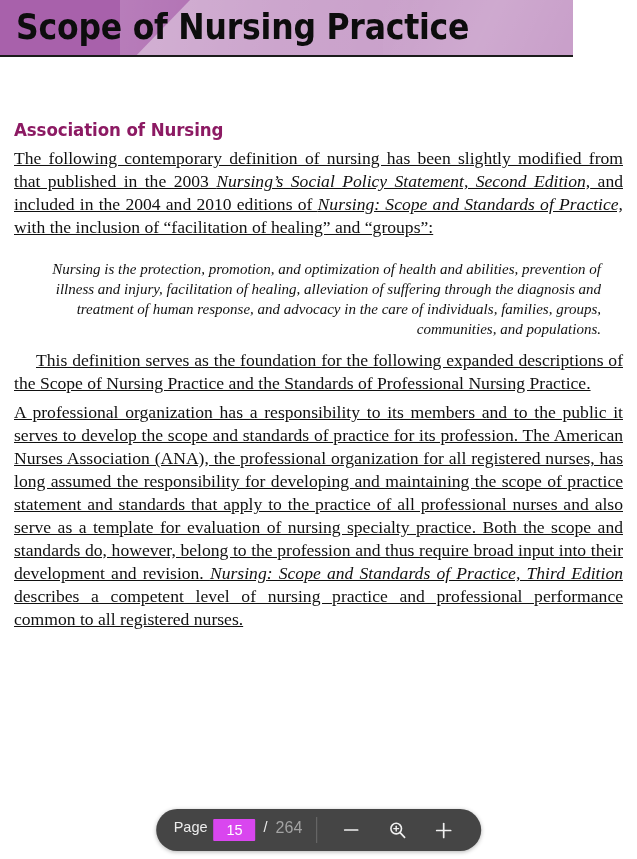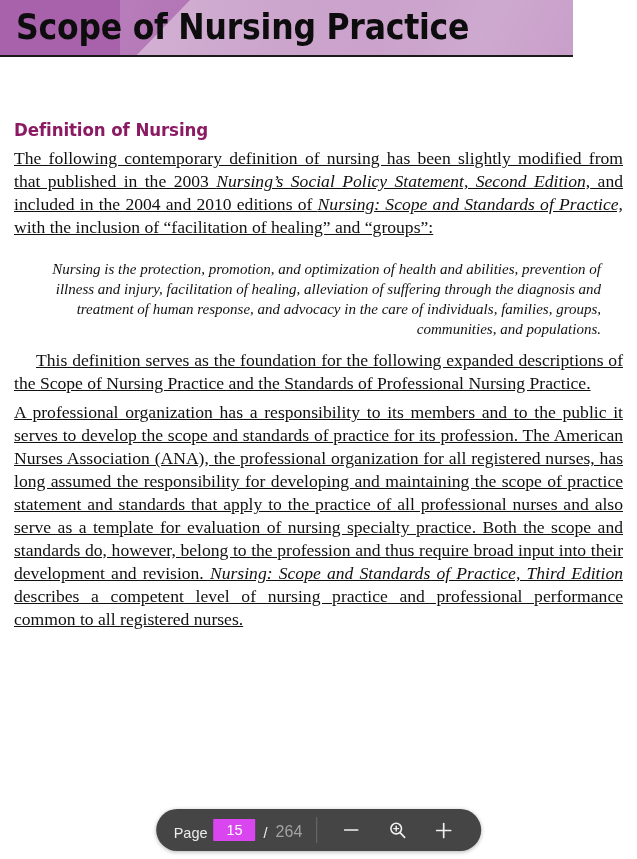--- a/index.html
+++ b/index.html
@@ -121,21 +121,21 @@
     background: #454545;
     border-radius: 21px;
     padding: 0 18px;
     box-shadow: 0 1px 4px rgba(0,0,0,0.30);
     font-family: "Liberation Sans", "DejaVu Sans", sans-serif;
     color: #f2f2f2;
     user-select: none;
   }
   .toolbar-group {
     display: flex;
-    align-items: flex-end;
+    align-items: flex-start;
     gap: 6px;
   }
   .page-label {
     font-size: 14.5px;
     color: #ececec;
   }
   .page-input {
     background: #d946ef;
     color: #ffffff;
     border: none;
@@ -182,21 +182,21 @@
 
 <header class="page-banner">
   <div class="band-dark"></div>
   <div class="band-sheen"></div>
   <div class="band-sheen2"></div>
   <h1 class="banner-title">Scope of Nursing Practice</h1>
 </header>
 
 <main class="doc-body">
 
-  <h2 class="section-heading" id="heading-definition">Definition of Nursing</h2>
+  <h2 class="section-heading" id="heading-definition">Association of Nursing</h2>
 
   <p class="body-par"><span>The following contemporary definition of nursing has been slightly modified from that published in the 2003 </span><em class="title-italic">Nursing’s Social Policy Statement, Second Edition,</em><span> and included in the 2004 and 2010 editions of </span><em class="title-italic">Nursing: Scope and Standards of Practice,</em><span> with the inclusion of “facilitation of healing” and “groups”:</span></p>
 
   <blockquote class="quote-block">Nursing is the protection, promotion, and optimization of health and abilities, prevention of illness and injury, facilitation of healing, alleviation of suffering through the diagnosis and treatment of human response, and advocacy in the care of individuals, families, groups, communities, and populations.</blockquote>
 
   <p class="body-par indented tight-top">This definition serves as the foundation for the following expanded descriptions of the Scope of Nursing Practice and the Standards of Professional Nursing Practice.</p>
 
 
   <p class="body-par"><span>A professional organization has a responsibility to its members and to the public it serves to develop the scope and standards of practice for its profession. The American Nurses Association (ANA), the professional organization for all registered nurses, has long assumed the responsibility for developing and maintaining the scope of practice statement and standards that apply to the practice of all professional nurses and also serve as a template for evaluation of nursing specialty practice. Both the scope and standards do, however, belong to the profession and thus require broad input into their development and revision. </span><em class="title-italic">Nursing: Scope and Standards of Practice, Third Edition</em><span> describes a competent level of nursing practice and professional performance common to all registered nurses.</span></p>
 

